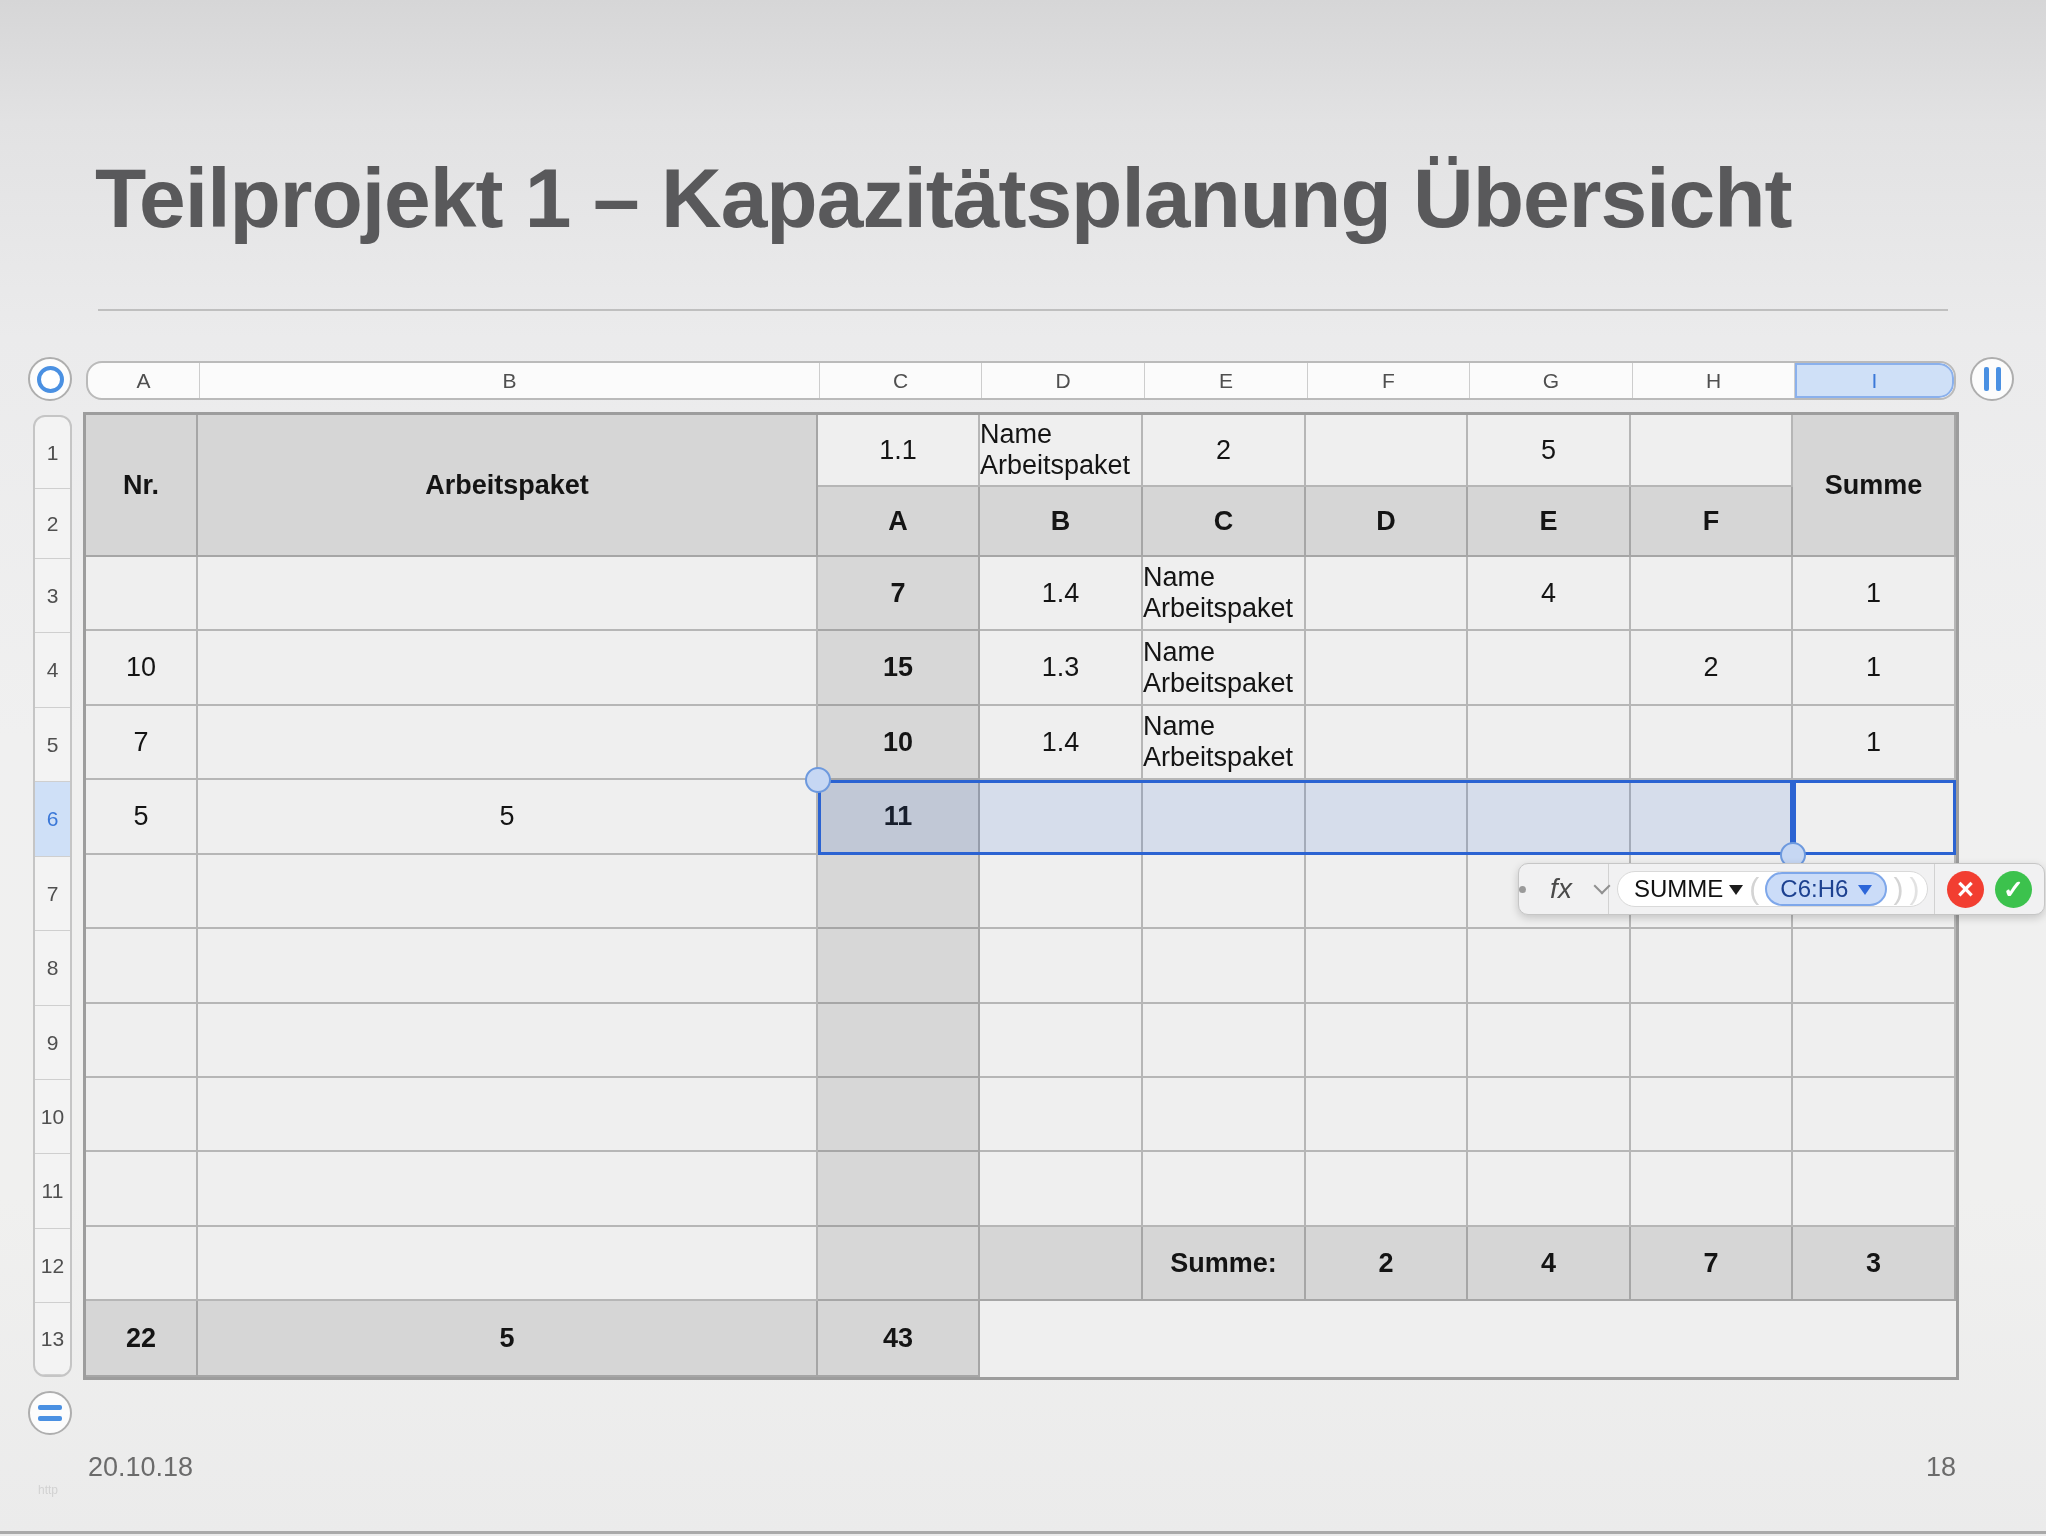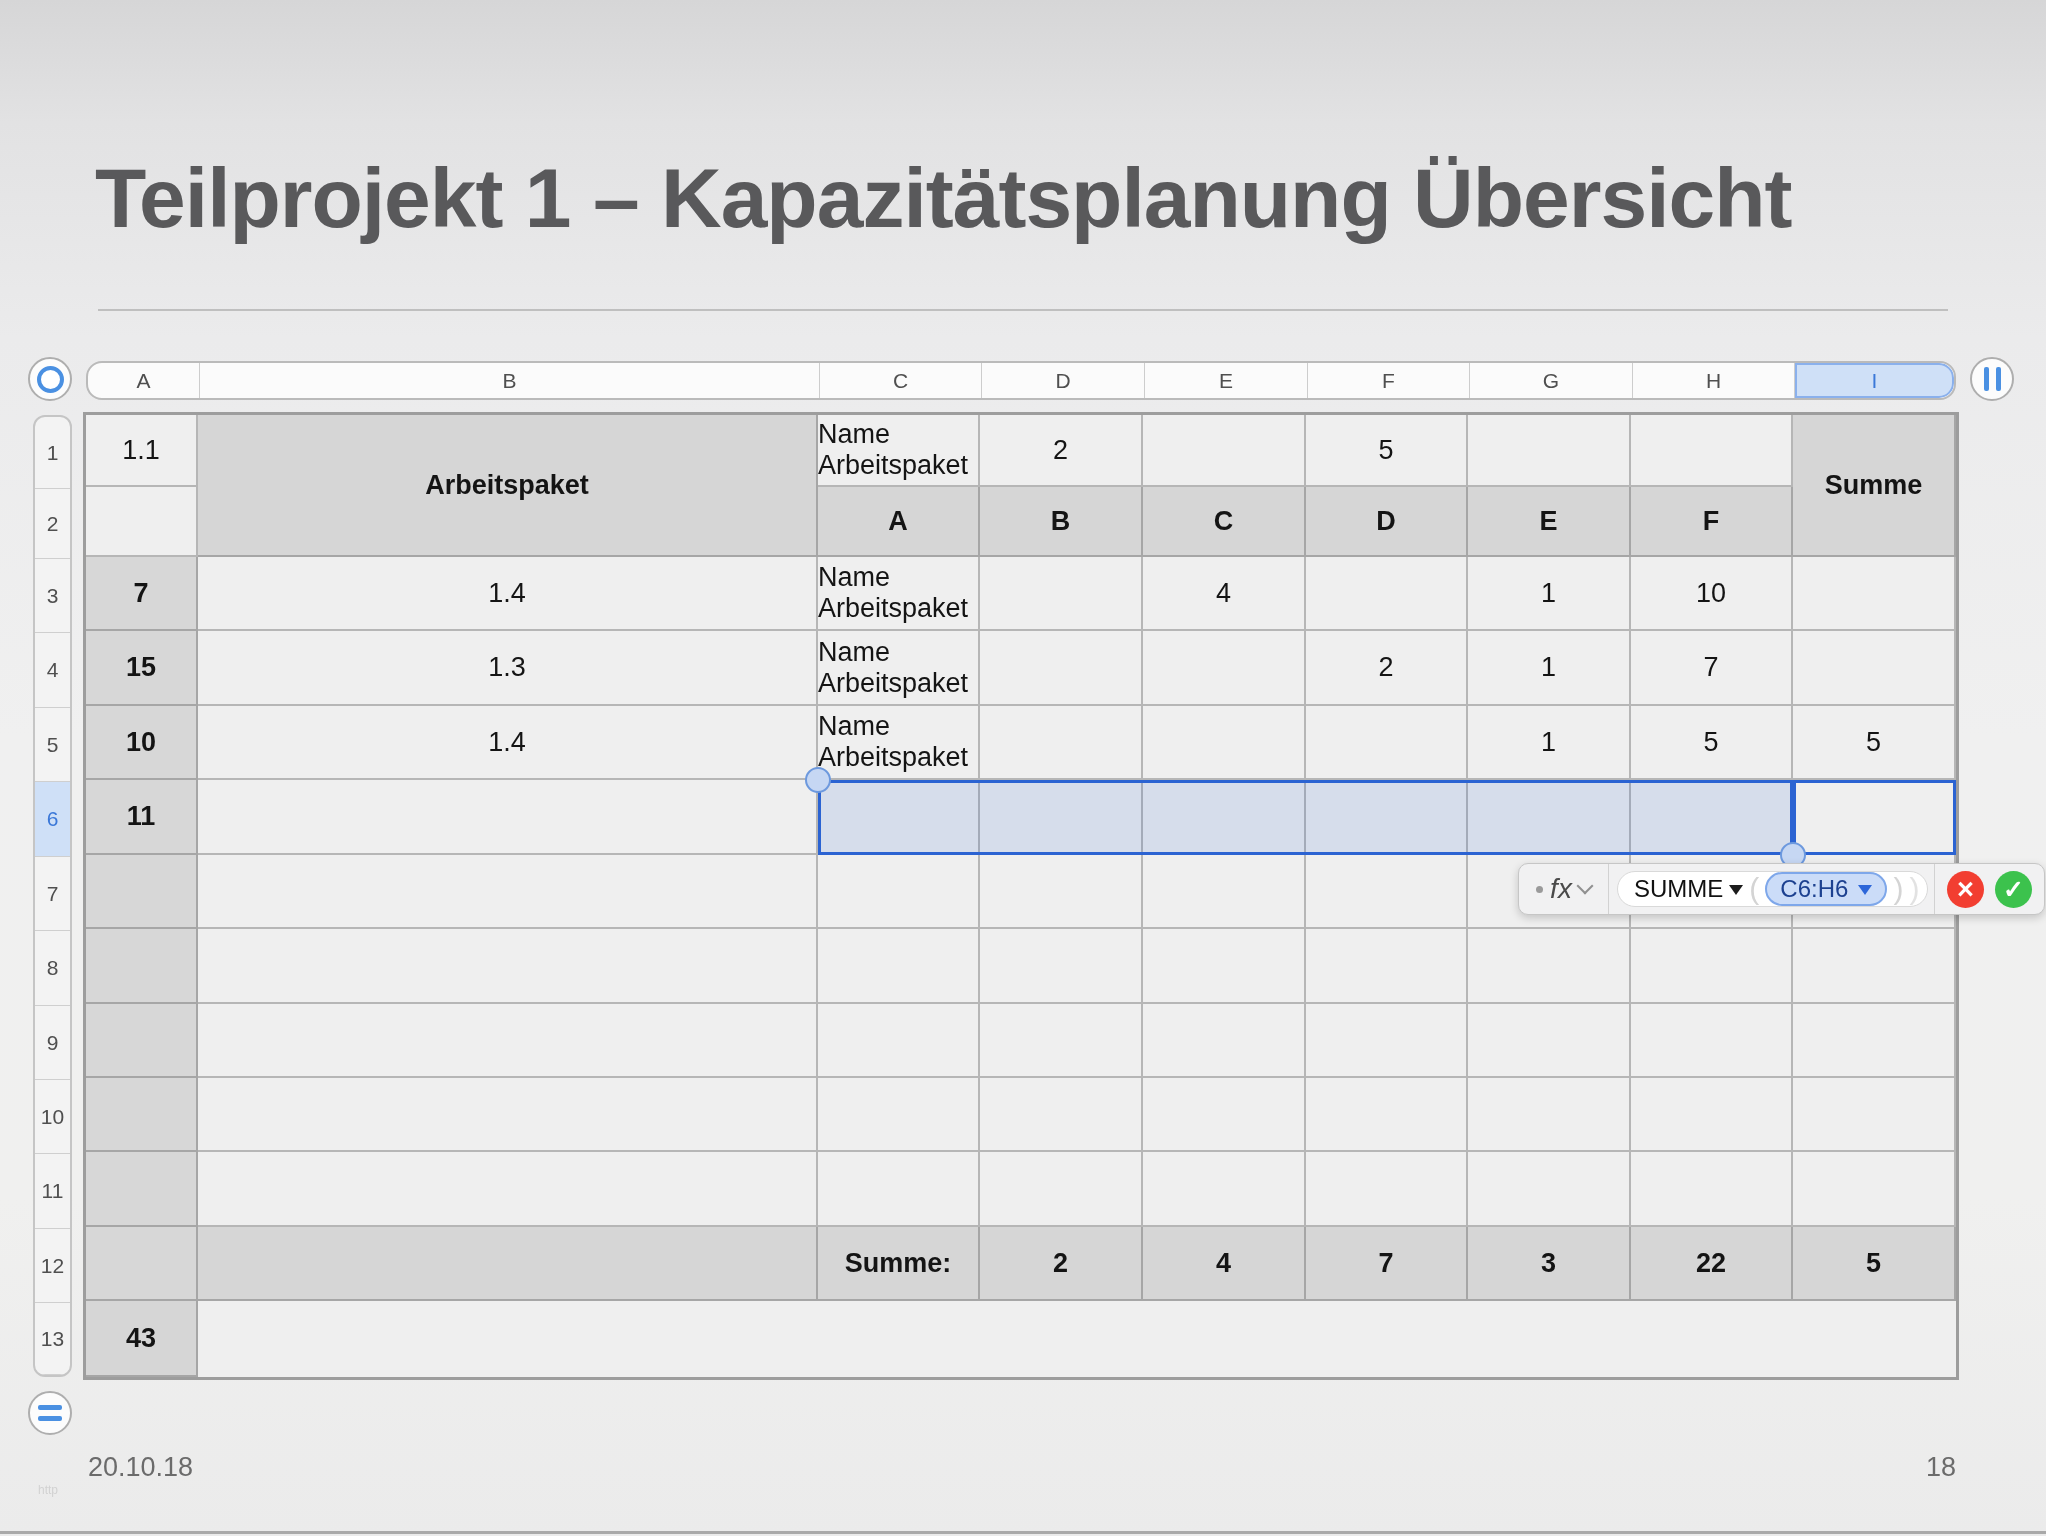--- a/index.html
+++ b/index.html
@@ -48,21 +48,21 @@
   .active-cell{position:absolute;left:1707px;top:365px;width:163px;height:75px;
     border:3px solid #2b63d2;box-sizing:border-box;}
   .sel-handle{position:absolute;width:26px;height:26px;border-radius:50%;background:#c6d7f3;
     border:2.5px solid #6d99de;box-sizing:border-box;pointer-events:auto;}
   .sel-handle.tl{left:719px;top:352px;}
   .sel-handle.br{left:1694px;top:427px;}
   
   .fx-bar{left:1518px;top:863px;width:527px;height:52px;background:#f1f1f2;border:1px solid #c6c6c6;
     border-radius:10px;box-shadow:0 3px 9px rgba(0,0,0,0.18);display:flex;align-items:center;
     box-sizing:border-box;z-index:10;}
-  .fx-section{width:90px;height:100%;display:flex;align-items:center;justify-content:center;gap:7px;
+  .fx-section{width:90px;height:100%;display:flex;align-items:center;justify-content:space-between;gap:7px;
     border-right:1px solid #d2d2d2;box-sizing:border-box;}
   .fx-dot{width:7px;height:7px;border-radius:50%;background:#9a9a9a;}
   .fx-label{font-style:italic;font-size:28px;color:#4a4a4a;}
   .fx-chevron{width:10px;height:10px;border-right:2.5px solid #909090;border-bottom:2.5px solid #909090;
     transform:rotate(45deg);margin-top:-6px;}
   .mid-section{flex:1;display:flex;align-items:center;padding:0 8px;min-width:0;}
   .func-capsule{display:flex;align-items:center;background:#fff;border:1.5px solid #d9d9d9;border-radius:18px;
     height:36px;padding:0 8px 0 16px;gap:6px;box-sizing:border-box;}
   .func-name{font-size:24px;color:#111;white-space:nowrap;}
   .tri{width:0;height:0;border-left:7px solid transparent;border-right:7px solid transparent;border-top:10px solid #1c1c1c;margin-top:2px;}
@@ -130,20 +130,21 @@
   <div class="row-seg" style="height:74px">7</div>
   <div class="row-seg" style="height:75px">8</div>
   <div class="row-seg" style="height:74px">9</div>
   <div class="row-seg" style="height:74px">10</div>
   <div class="row-seg" style="height:75px">11</div>
   <div class="row-seg" style="height:74px">12</div>
   <div class="row-seg" style="flex:1">13</div>
 </div>
 
 <div class="abs table">
+  <div class="cell h" style="grid-row:1/3;grid-column:1">Nr.</div>
   <div class="cell h" style="grid-row:1/3;grid-column:2">Arbeitspaket</div>
   <div class="cell h" style="grid-row:1/3;grid-column:9">Summe</div>
   <div class="cell h" style="grid-row:2;grid-column:3">A</div>
   <div class="cell h" style="grid-row:2;grid-column:4">B</div>
   <div class="cell h" style="grid-row:2;grid-column:5">C</div>
   <div class="cell h" style="grid-row:2;grid-column:6">D</div>
   <div class="cell h" style="grid-row:2;grid-column:7">E</div>
   <div class="cell h" style="grid-row:2;grid-column:8">F</div>
 
   <div class="cell d">1.1</div>

